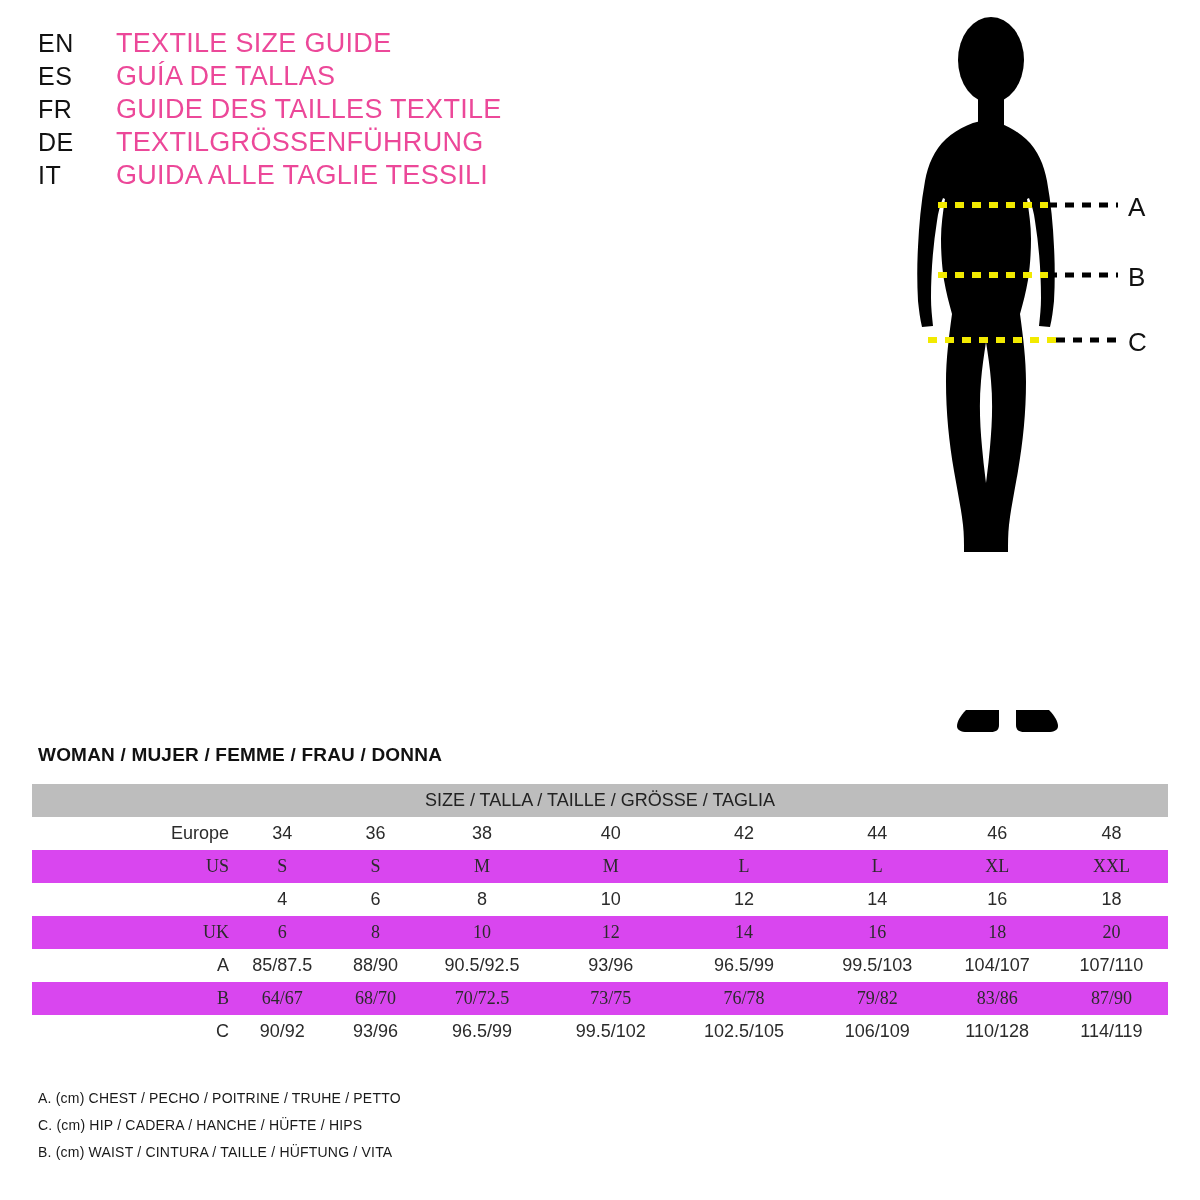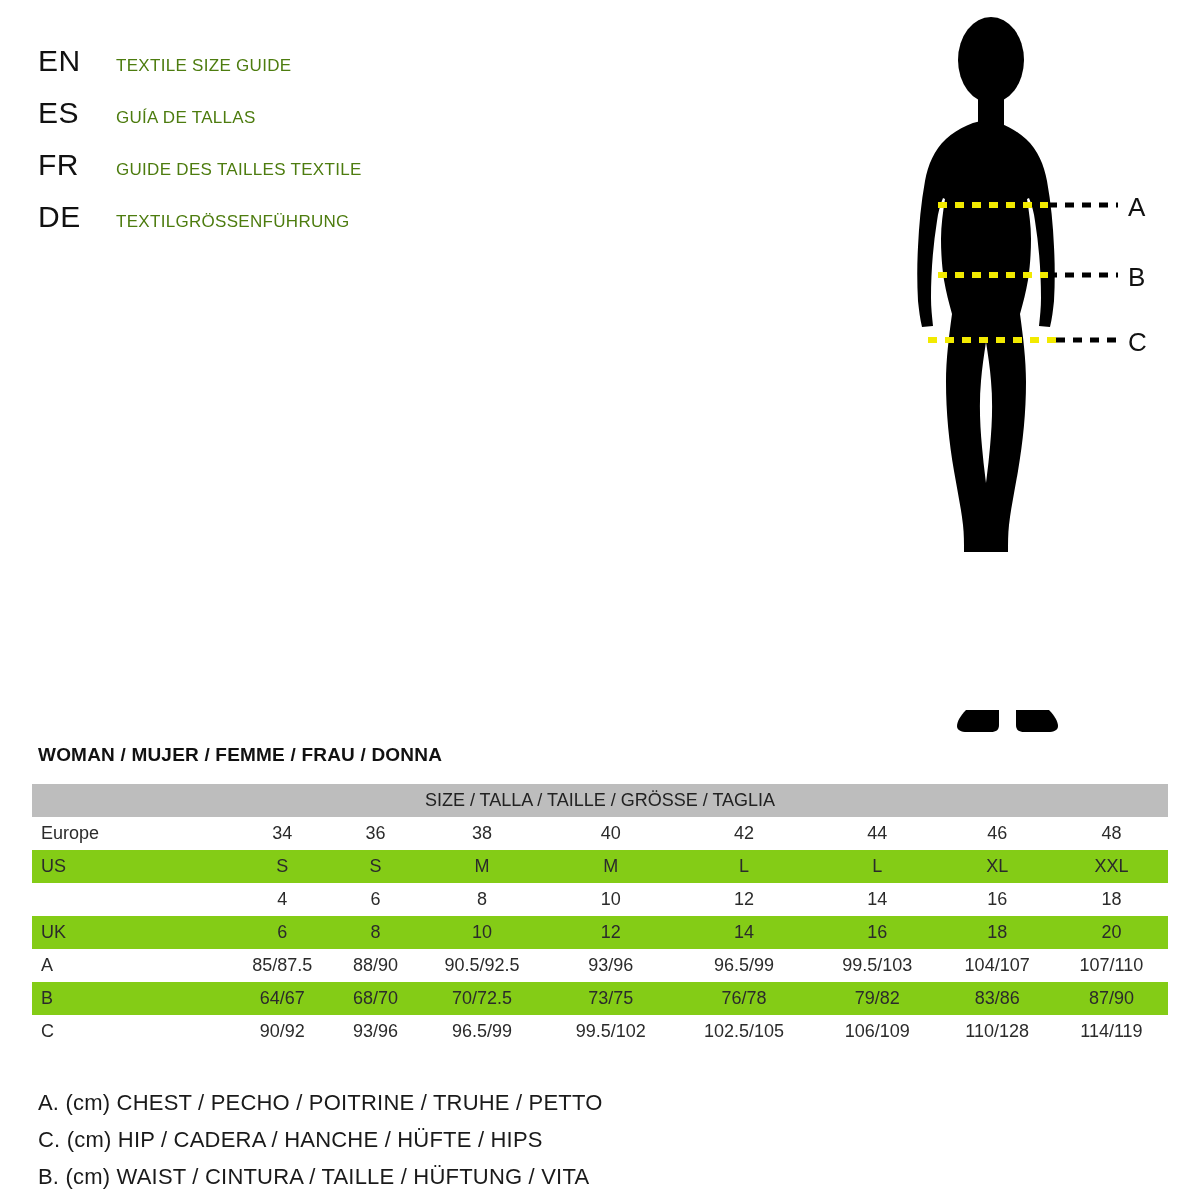--- a/index.html
+++ b/index.html
@@ -24,30 +24,29 @@
     width: 560px;
   }
   .title-row {
     display: flex;
     align-items: baseline;
     margin-bottom: 2px;
   }
   .title-lang {
     width: 78px;
     flex: 0 0 78px;
-    font-size: 30px;
+    font-size: 25px;
     letter-spacing: 0.5px;
     color: #111;
   }
   .title-text {
-    font-size: 17px;
+    font-size: 27px;
     letter-spacing: 0.3px;
-    color: #4d7c0f;
+    color: #ec4899;
     white-space: nowrap;
-    margin-top: 28px;
   }
 
   
   #figure-area {
     position: absolute;
     left: 860px;
     top: 10px;
     width: 330px;
     height: 740px;
   }
@@ -75,41 +74,41 @@
     color: #2b2b2b;
   }
   #size-table td, #size-table th {
     padding: 0;
     height: 33px;
     text-align: center;
     font-weight: normal;
     vertical-align: middle;
   }
   #size-table .rowlabel {
-    text-align: left;
+    text-align: right;
     padding-left: 9px;
     width: 188px;
   }
   tr.header-row td {
     background: #bdbdbd;
     text-align: left;
     padding-left: 9px;
     font-size: 18px;
     color: #222;
     height: 32px;
   }
-  tr.band-light td { background: #84cc16; }
+  tr.band-light td { background: #d946ef; font-family: Liberation Serif, serif; }
   tr.band-white td { background: #ffffff; }
 
   
   #footnotes {
     position: absolute;
     left: 38px;
     top: 1090px;
-    font-size: 22px;
+    font-size: 14px;
     color: #1a1a1a;
   }
   .footnote {
     margin-bottom: 11px;
     letter-spacing: 0.2px;
   }
 </style>
 </head>
 <body>
 
@@ -122,20 +121,24 @@
     <span class="title-lang">ES</span>
     <span class="title-text">GUÍA DE TALLAS</span>
   </div>
   <div class="title-row">
     <span class="title-lang">FR</span>
     <span class="title-text">GUIDE DES TAILLES TEXTILE</span>
   </div>
   <div class="title-row">
     <span class="title-lang">DE</span>
     <span class="title-text">TEXTILGRÖSSENFÜHRUNG</span>
+  </div>
+  <div class="title-row">
+    <span class="title-lang">IT</span>
+    <span class="title-text">GUIDA ALLE TAGLIE TESSILI</span>
   </div>
 </div>
 
 <div id="figure-area">
   <svg id="figure-svg" width="330" height="740" viewBox="0 0 330 740" xmlns="http://www.w3.org/2000/svg">
 
     <g fill="#000000">
 
       <ellipse cx="131" cy="50" rx="33" ry="43"></ellipse>
 

